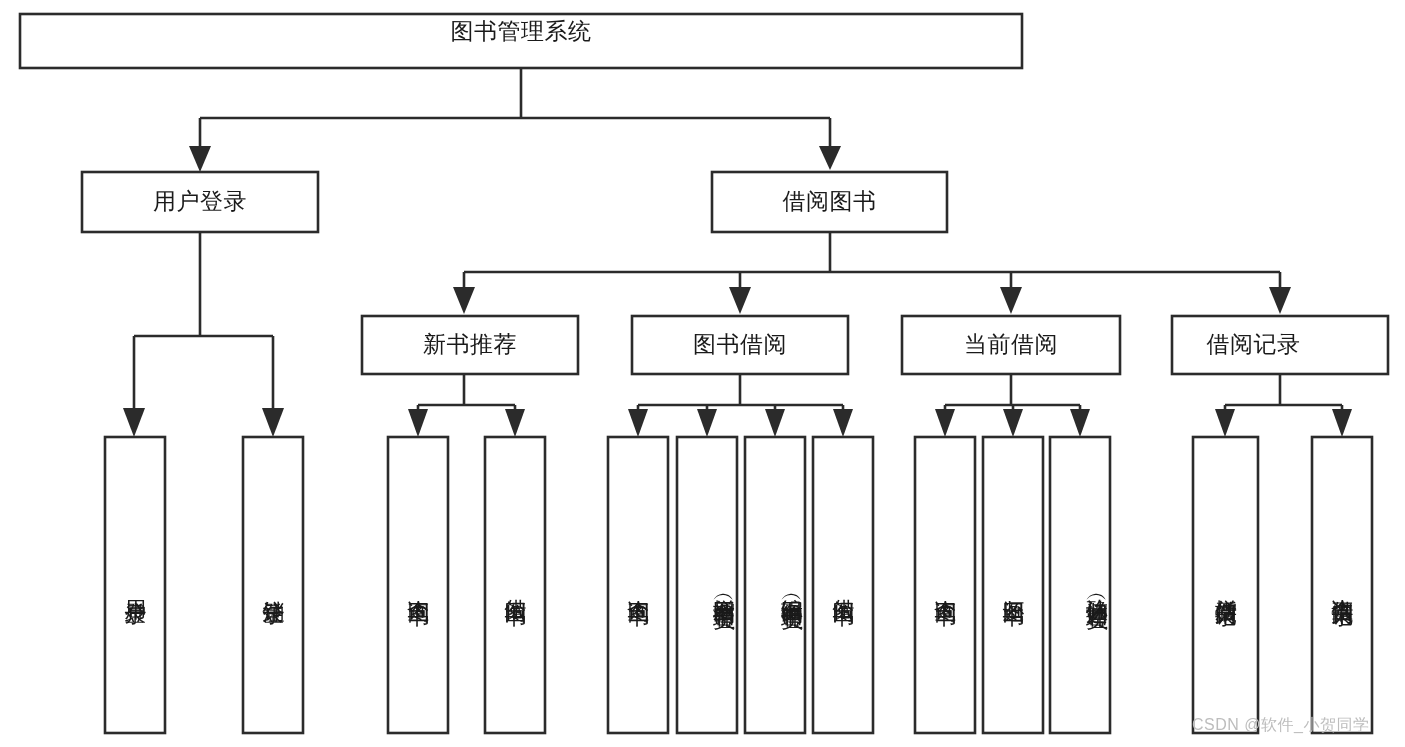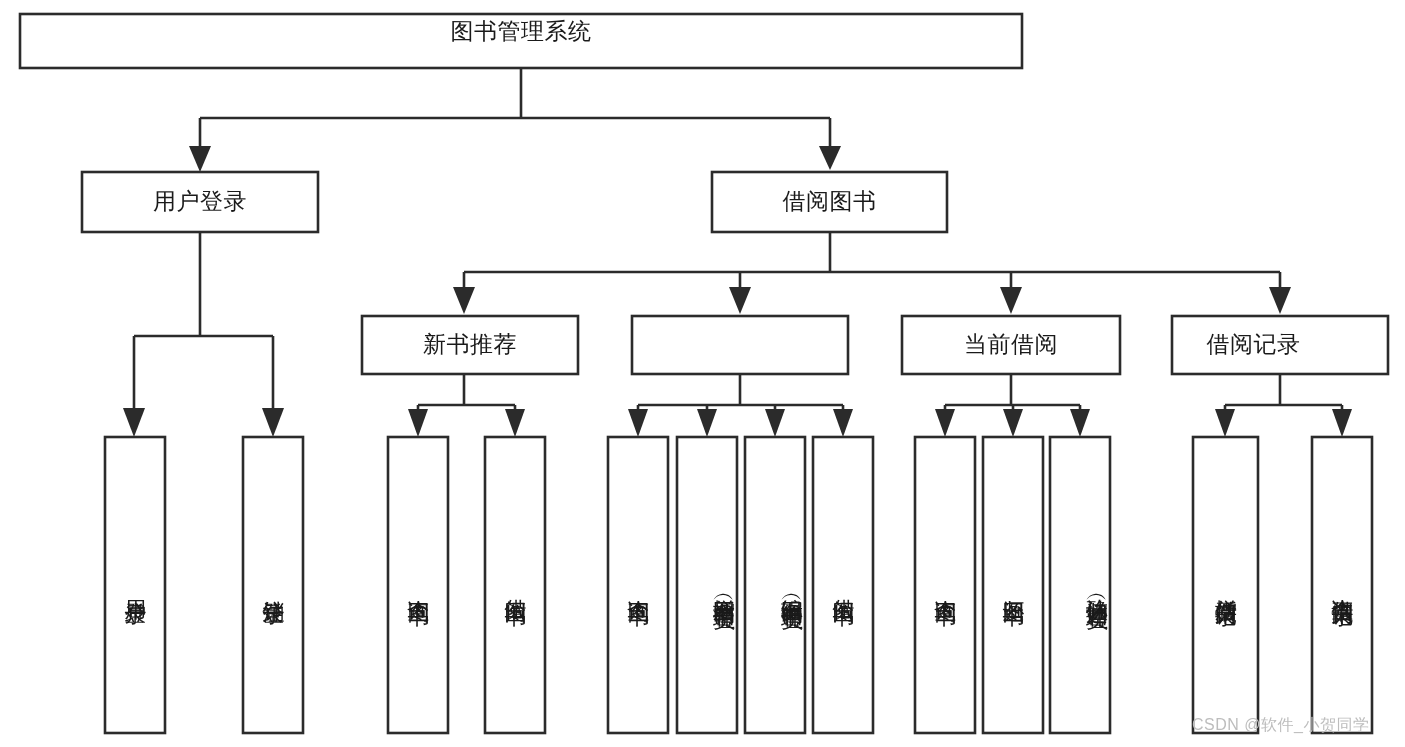--- a/index.html
+++ b/index.html
@@ -185,20 +185,21 @@
   </svg>
 
   <div class="node-label horizontal" style="left:20px; top:14px; width:1002px; height:36px;">图书管理系统</div>
 
   <div class="node-label horizontal" style="left:82px; top:172px; width:236px; height:60px;">用户登录</div>
 
   <div class="node-label horizontal" style="left:712px; top:172px; width:235px; height:60px;">借阅图书</div>
 
   <div class="node-label horizontal" style="left:362px; top:316px; width:216px; height:58px;">新书推荐</div>
 
+  <div class="node-label horizontal" style="left:632px; top:316px; width:216px; height:58px;">图书借阅</div>
 
   <div class="node-label horizontal" style="left:902px; top:316px; width:218px; height:58px;">当前借阅</div>
 
   <div class="node-label horizontal" style="left:1132px; top:316px; width:243px; height:58px;">借阅记录</div>
 
   <div class="node-label vertical" style="left:105px; top:437px; width:60px; height:296px;">用户登录</div>
 
   <div class="node-label vertical" style="left:243px; top:437px; width:60px; height:296px;">注销登录</div>
 
   <div class="node-label vertical" style="left:388px; top:437px; width:60px; height:296px;">查询图书</div>

